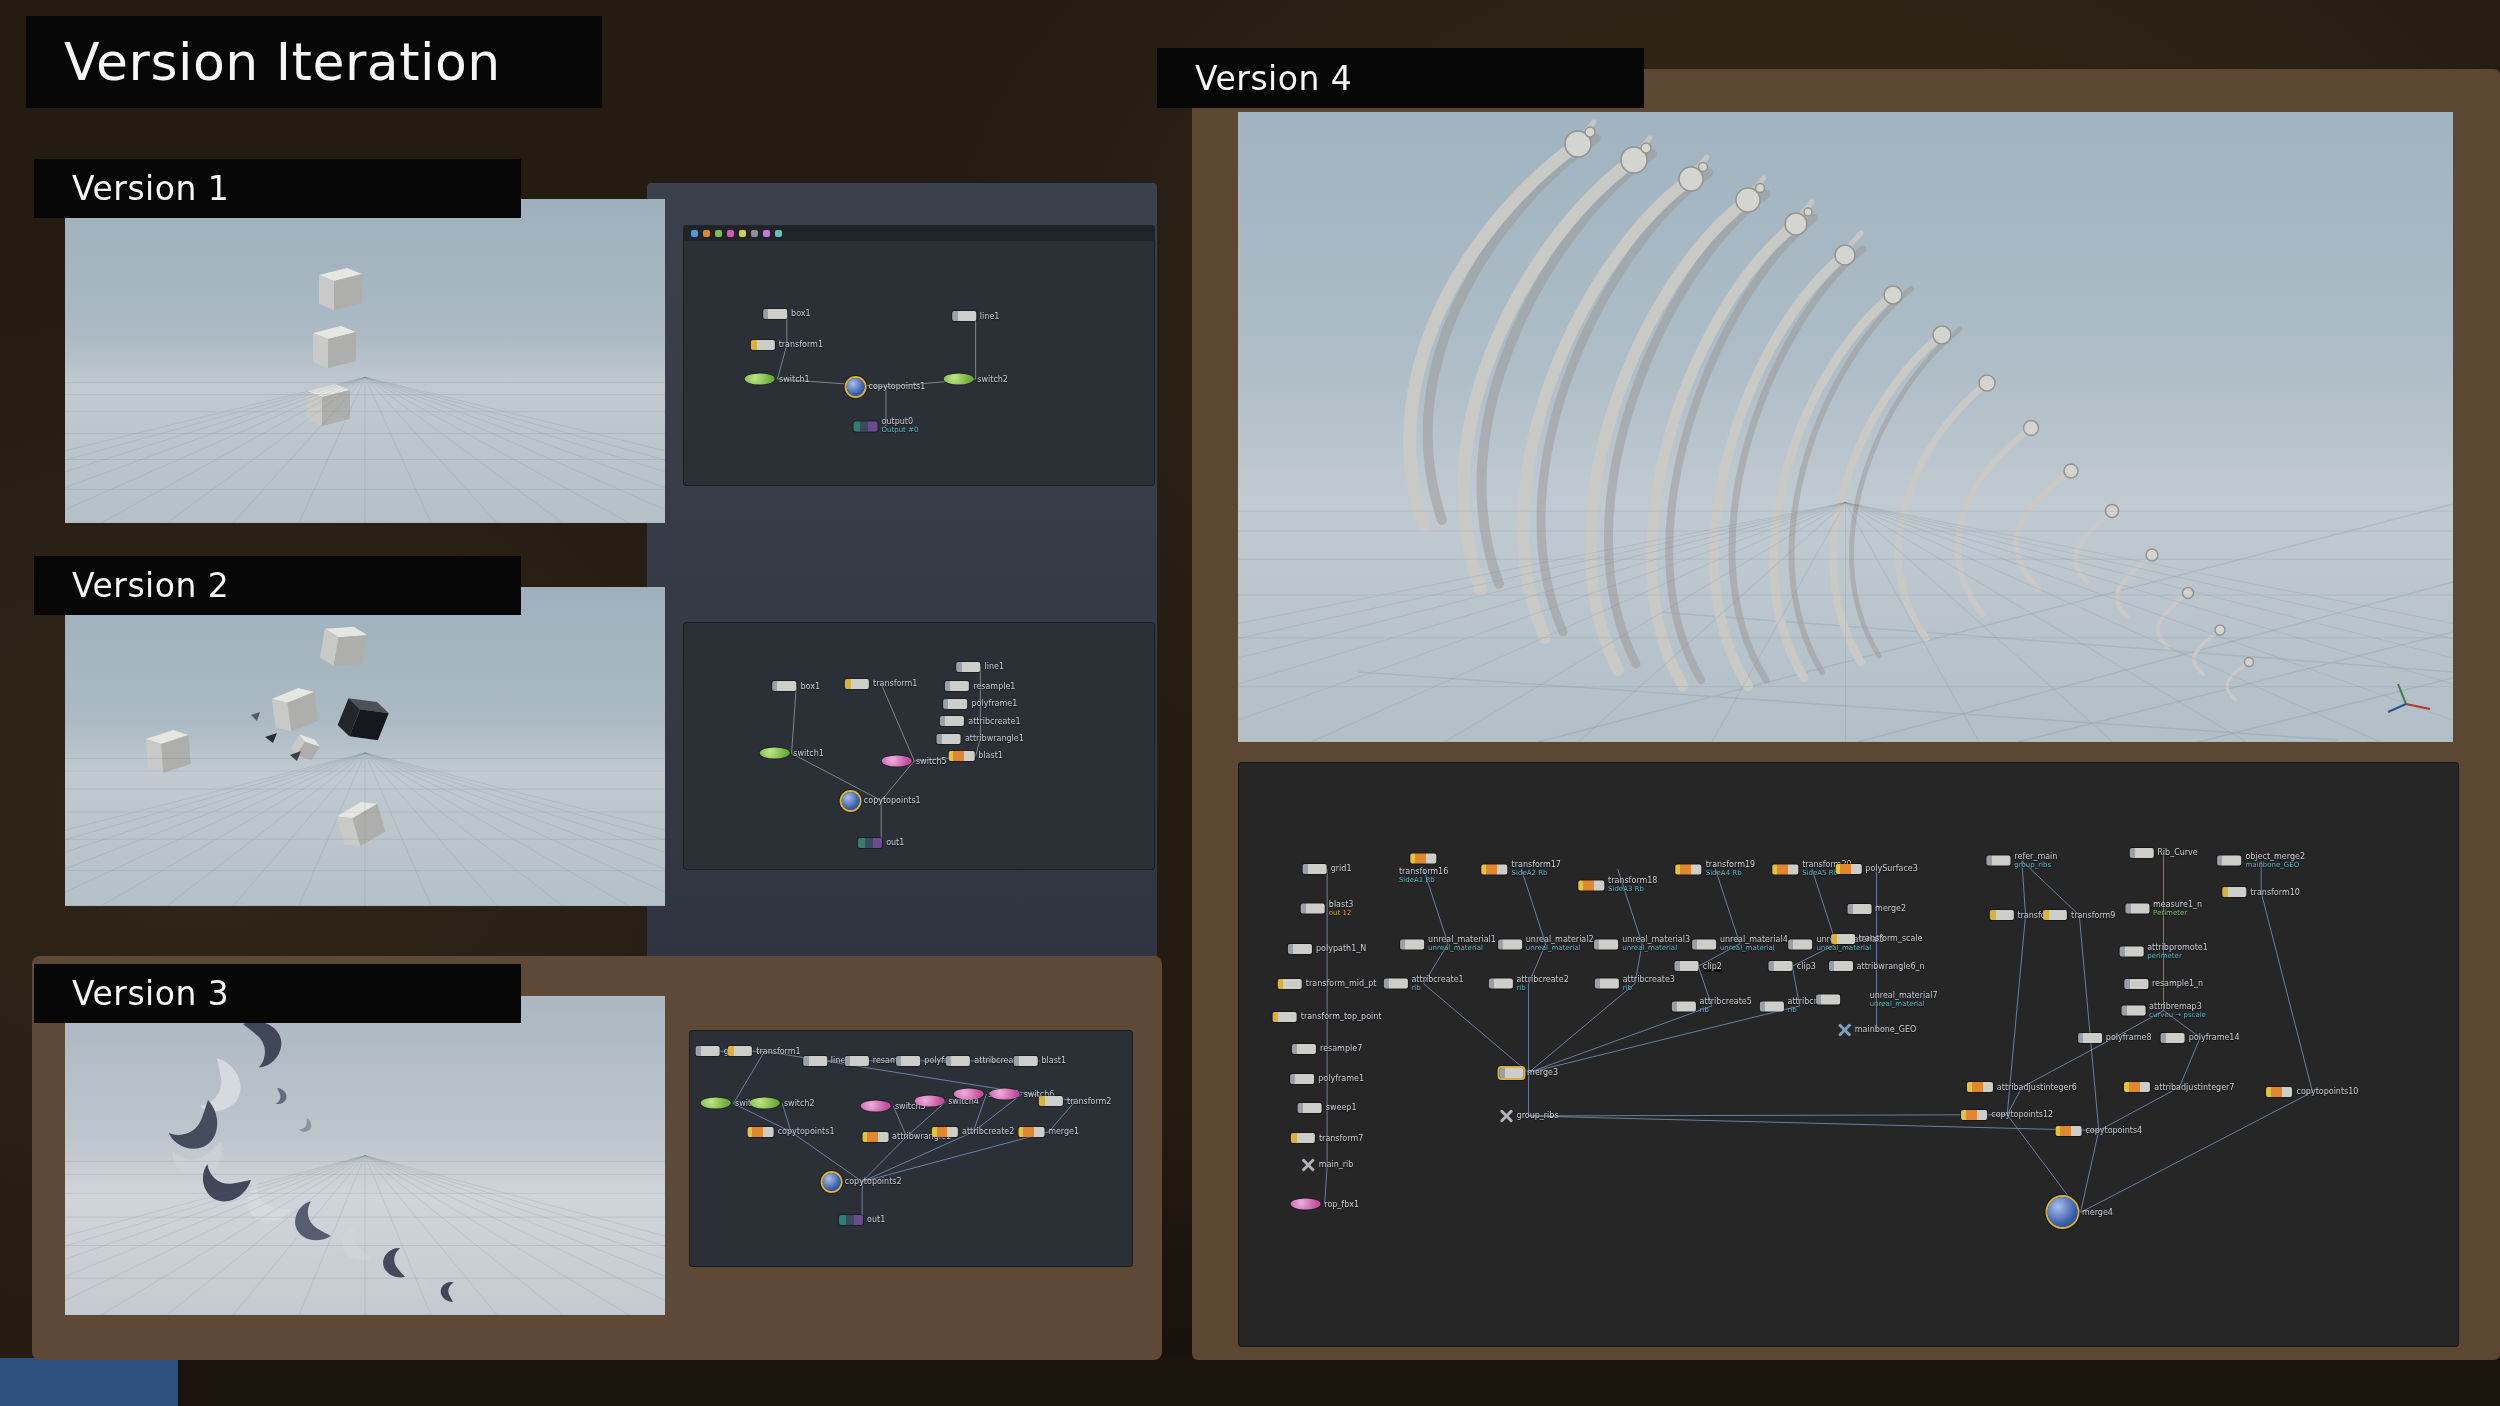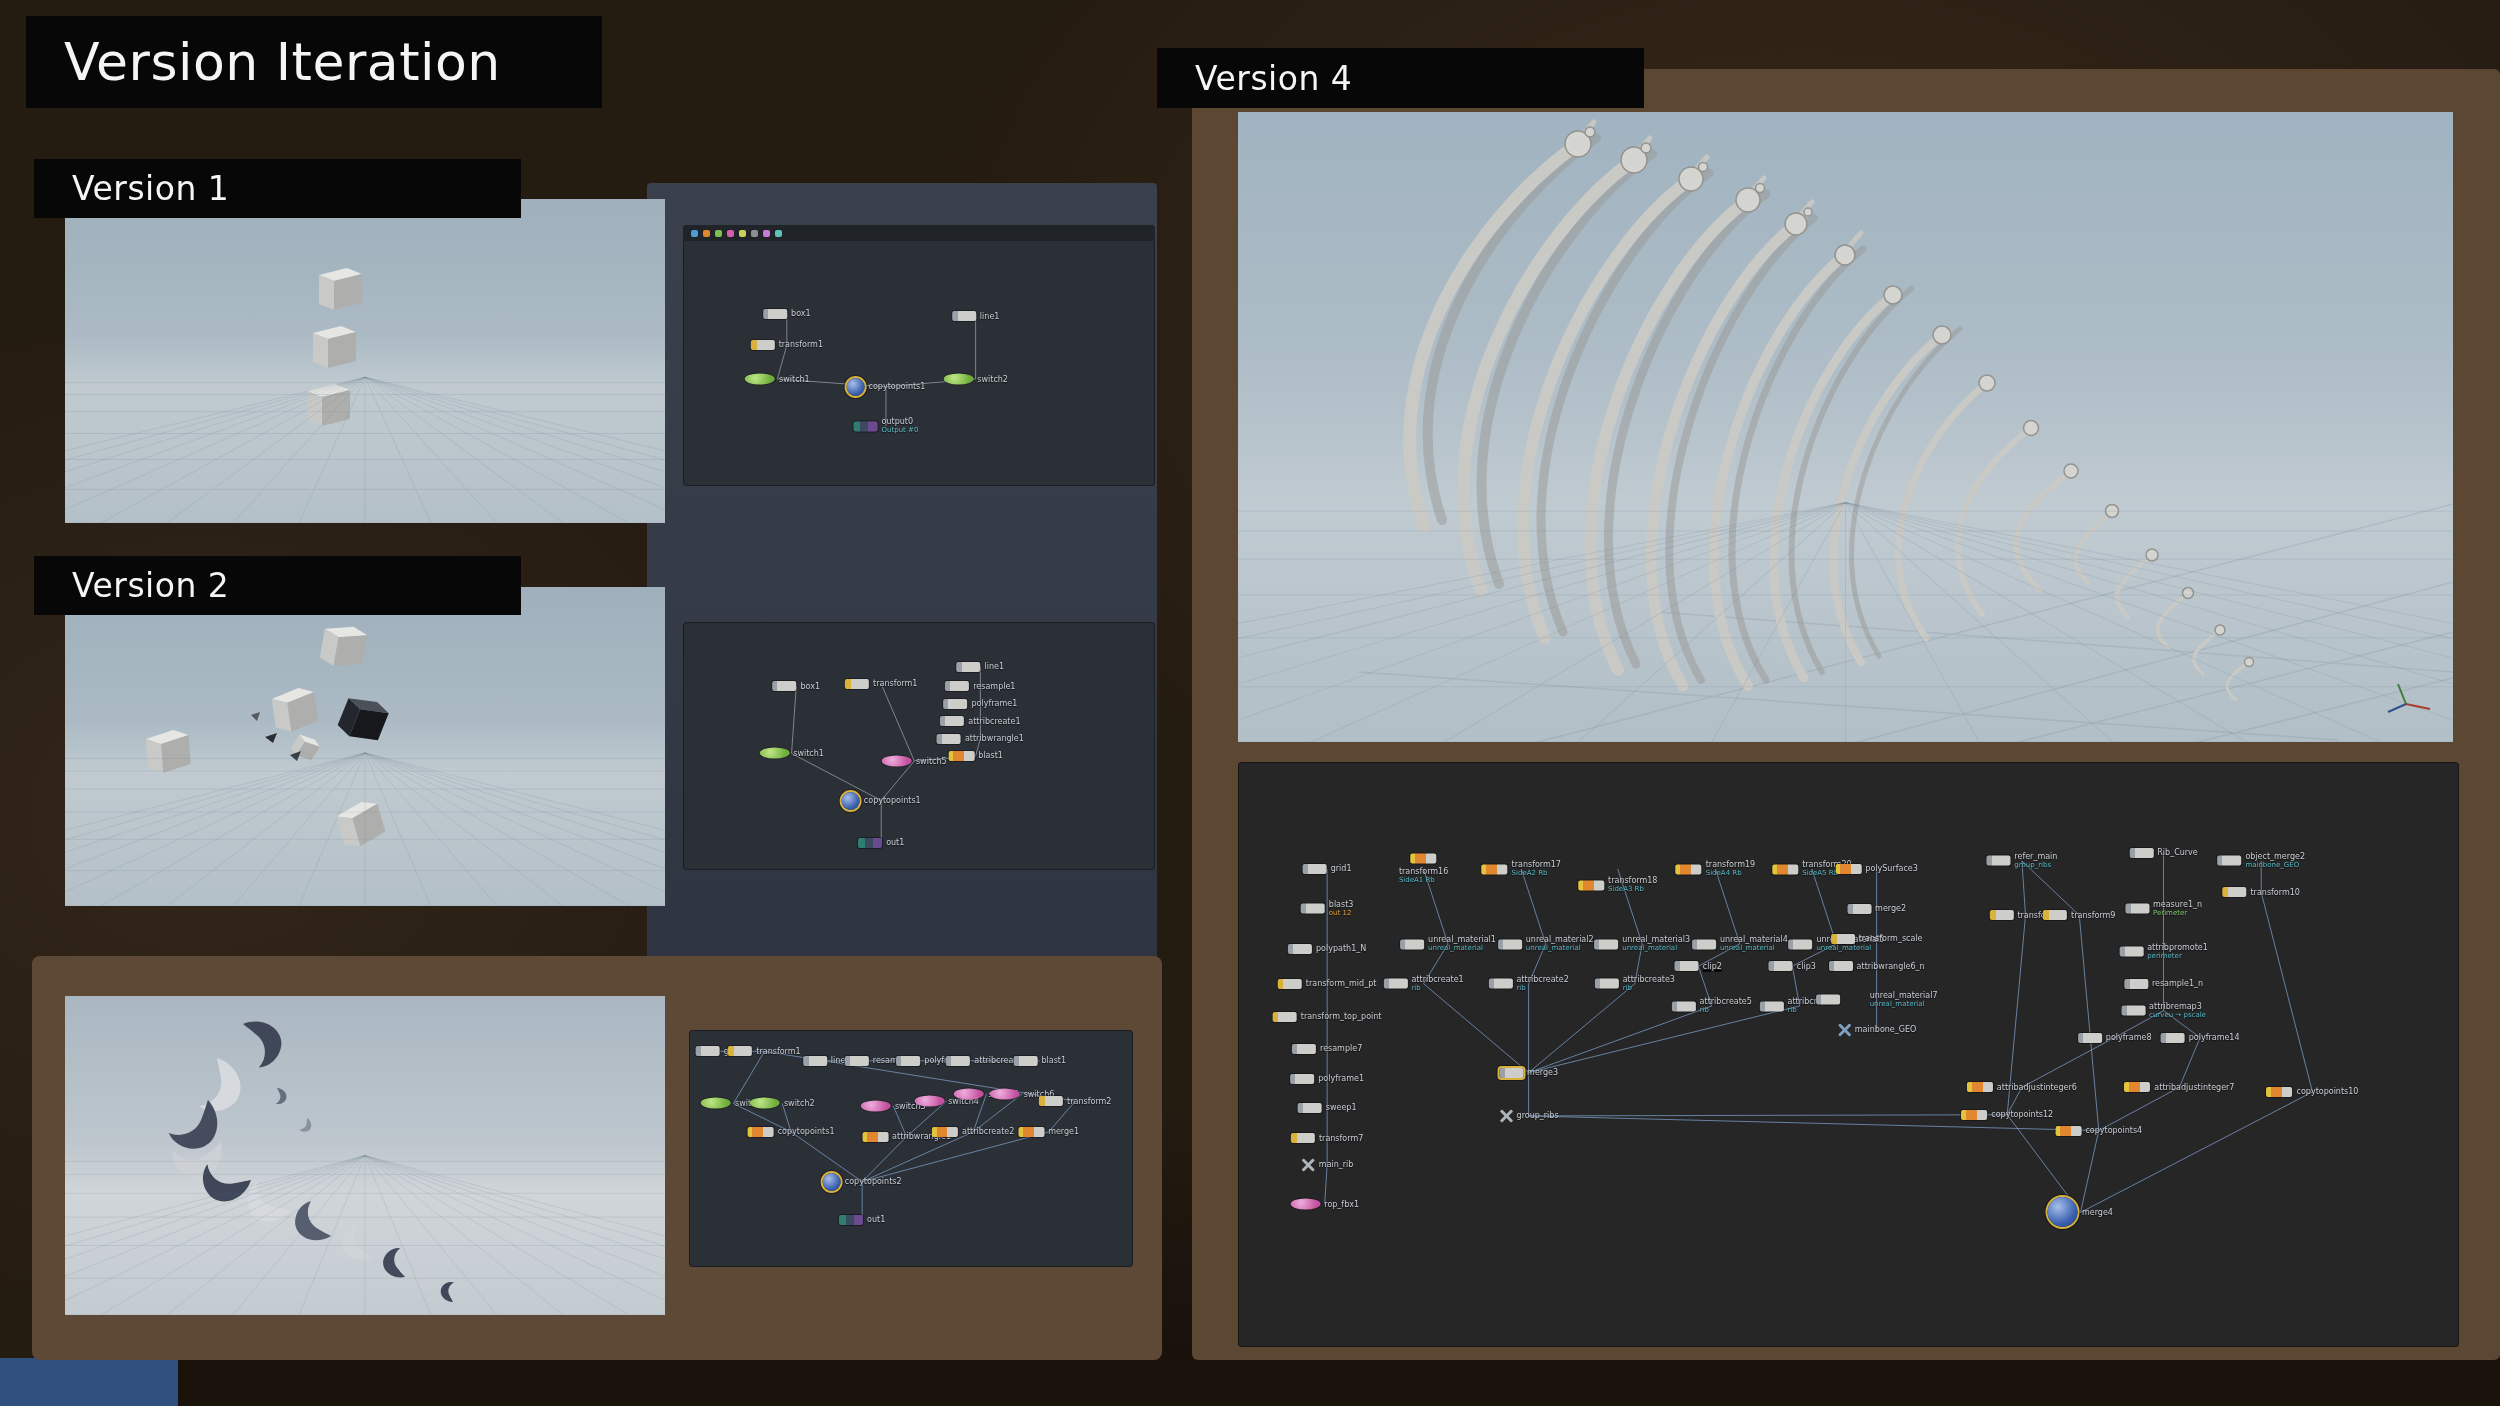--- a/index.html
+++ b/index.html
@@ -503,20 +503,23 @@
           <span class="t">copytopoints2</span>
         </span>
       </div>
       <div class="gnode" style="left: 39%; top: 80%;">
         <span class="body out"></span>
         <span class="lbl">
           <span class="t">out1</span>
         </span>
       </div>
     </div>
+  <div class="banner v-banner" style="left:34px;top:964px;width:487px;height:59px;">
+    <span class="btxt">Version 3</span>
+  </div>
 
   <div class="vp vp-sky4" style="left:1238px;top:112px;width:1215px;height:630px;">
     <svg class="vpart" viewBox="0 0 1215 630">
 
       <g stroke="#5c7482" opacity="0.16" stroke-width="1.5">
         <line x1="300" y1="630" x2="1215" y2="392"></line>
         <line x1="620" y1="630" x2="1215" y2="470"></line>
         <line x1="780" y1="630" x2="1215" y2="520"></line>
         <line x1="960" y1="630" x2="1215" y2="566"></line>
         <line x1="120" y1="560" x2="1100" y2="628"></line>

